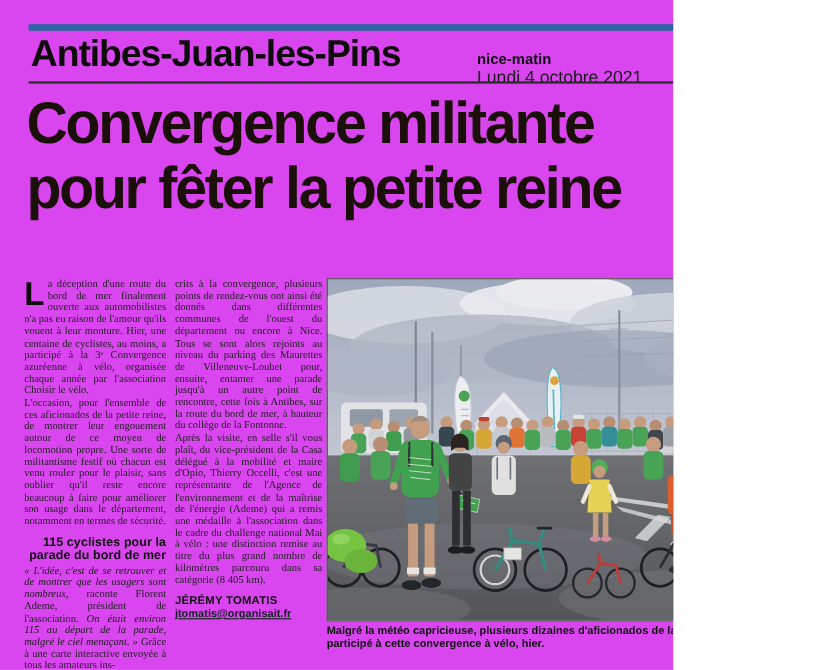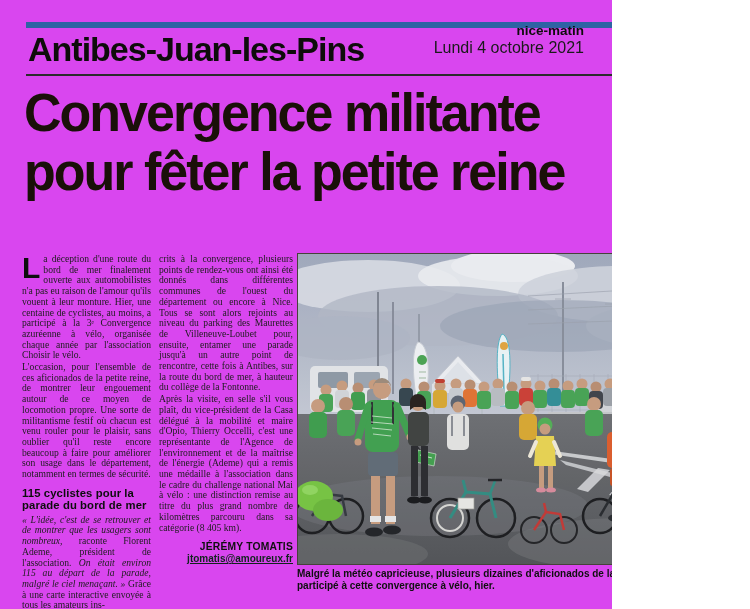--- a/index.html
+++ b/index.html
@@ -2,21 +2,21 @@
 <html><head>
 <meta charset="utf-8">
 <style>
   html,body{margin:0;padding:0;background:#ffffff;}
   .page{position:relative;width:612px;height:609px;background:#d946ef;overflow:hidden;
         font-family:"Liberation Sans",sans-serif;color:#111;}
   
   .topbar{position:absolute;left:26px;top:22px;width:696px;height:6px;background:#2e63a4;}
   .section{position:absolute;left:28px;top:30px;margin:0;font-size:34px;line-height:38px;
            font-weight:700;letter-spacing:-1px;color:#0e0c0b;}
-  .edition{position:absolute;right:28px;top:23px;text-align:right;line-height:1.15;}
+  .edition{position:absolute;right:28px;top:46px;text-align:left;line-height:1.15;}
   .brand{font-size:13.5px;font-weight:700;color:#0e0c0b;}
   .date{font-size:16px;color:#1a1a1a;}
   .edition-rule{position:absolute;left:726px;top:37px;width:2.5px;height:33px;background:#1c1c1c;}
   .header-rule{position:absolute;left:26px;top:74px;width:701px;height:2px;background:#2b2b2b;}
   
   .headline{position:absolute;left:24px;top:84px;margin:0;width:710px;
             font-size:52px;line-height:57px;font-weight:800;letter-spacing:-2px;
             color:#1a1009;transform:scaleY(1.03);transform-origin:top left;}
   .headline span{display:block;white-space:nowrap;}
   .standfirst{position:absolute;left:25px;top:206px;margin:0;width:715px;
@@ -25,22 +25,22 @@
   
   .body-cols{position:absolute;left:22px;top:254px;width:271px;display:flex;gap:8px;
              font-family:"Liberation Serif",serif;font-size:9.6px;line-height:10.7px;
              color:#1c1c1c;text-align:justify;}
   .col1{width:129px;} .col2{width:134px;}
   .para{margin:0 0 1px 0;}
   .dropcap{float:left;font-family:"Liberation Sans",sans-serif;font-weight:800;
            font-size:30px;line-height:26px;padding:1px 3px 0 0;color:#0d0d0d;}
   .it{font-style:italic;}
   .subhead{margin:7px 0 3px 0;font-family:"Liberation Sans",sans-serif;font-weight:700;
-           font-size:11.3px;line-height:12.5px;letter-spacing:0.1px;color:#0d0d0d;text-align:left;}
-  .byline{margin-top:9px;text-align:right;font-family:"Liberation Sans",sans-serif;}
+           font-size:11.3px;line-height:12.5px;letter-spacing:0.1px;color:#0d0d0d;text-align:right;}
+  .byline{margin-top:9px;text-align:left;font-family:"Liberation Sans",sans-serif;}
   .author{font-weight:700;font-size:10.3px;letter-spacing:0.2px;color:#0f0f0f;}
   .email{font-weight:700;font-size:10px;text-decoration:underline;color:#10241d;margin-top:1px;}
   
   .photo{position:absolute;left:297px;top:253px;width:433px;height:312px;margin:0;
          border:1px solid #46413b;box-sizing:border-box;background:#b9c0cd;}
   .photo svg{display:block;}
   
   .caption{position:absolute;left:297px;top:568px;width:433px;
            font-size:10px;line-height:12px;font-weight:700;color:#0f0f0f;}
   .credit{position:absolute;right:0;bottom:0;font-weight:400;font-size:9px;color:#222;}
@@ -73,21 +73,21 @@
       <p class="para"><span class="dropcap">L</span><span>a déception d'une route du bord de mer finalement ouverte aux automobilistes n'a pas eu raison de l'amour qu'ils vouent à leur monture. Hier, une centaine de cyclistes, au moins, a participé à la 3ᵉ Convergence azuréenne à vélo, organisée chaque année par l'association Choisir le vélo.</span></p>
       <p class="para">L'occasion, pour l'ensemble de ces aficionados de la petite reine, de montrer leur engouement autour de ce moyen de locomotion propre. Une sorte de militantisme festif où chacun est venu rouler pour le plaisir, sans oublier qu'il reste encore beaucoup à faire pour améliorer son usage dans le département, notamment en termes de sécurité.</p>
       <h3 class="subhead">115 cyclistes pour la parade du bord de mer</h3>
       <p class="para"><span class="it">« L'idée, c'est de se retrouver et de montrer que les usagers sont nombreux, </span><span>raconte Florent Ademe, président de l'association. </span><span class="it">On était environ 115 au départ de la parade, malgré le ciel menaçant. » </span><span>Grâce à une carte interactive envoyée à tous les amateurs ins-</span></p>
     </div>
     <div class="col2">
       <p class="para">crits à la convergence, plusieurs points de rendez-vous ont ainsi été donnés dans différentes communes de l'ouest du département ou encore à Nice. Tous se sont alors rejoints au niveau du parking des Maurettes de Villeneuve-Loubet pour, ensuite, entamer une parade jusqu'à un autre point de rencontre, cette fois à Antibes, sur la route du bord de mer, à hauteur du collège de la Fontonne.</p>
       <p class="para">Après la visite, en selle s'il vous plaît, du vice-président de la Casa délégué à la mobilité et maire d'Opio, Thierry Occelli, c'est une représentante de l'Agence de l'environnement et de la maîtrise de l'énergie (Ademe) qui a remis une médaille à l'association dans le cadre du challenge national Mai à vélo : une distinction remise au titre du plus grand nombre de kilomètres parcouru dans sa catégorie (8 405 km).</p>
       <div class="byline">
         <div class="author">JÉRÉMY TOMATIS</div>
-        <div class="email">jtomatis@amoureux.fr</div>
+        <div class="email">jtomatis@organisait.fr</div>
       </div>
     </div>
   </div>
 
   <figure class="photo">
     <svg width="431" height="310" viewBox="0 0 431 310" preserveAspectRatio="none">
       <defs>
         <linearGradient id="sky" x1="0" y1="0" x2="0" y2="1">
           <stop offset="0" stop-color="#9fa8bb"></stop>
             <stop offset="1" stop-color="#c6cbd5"></stop>

